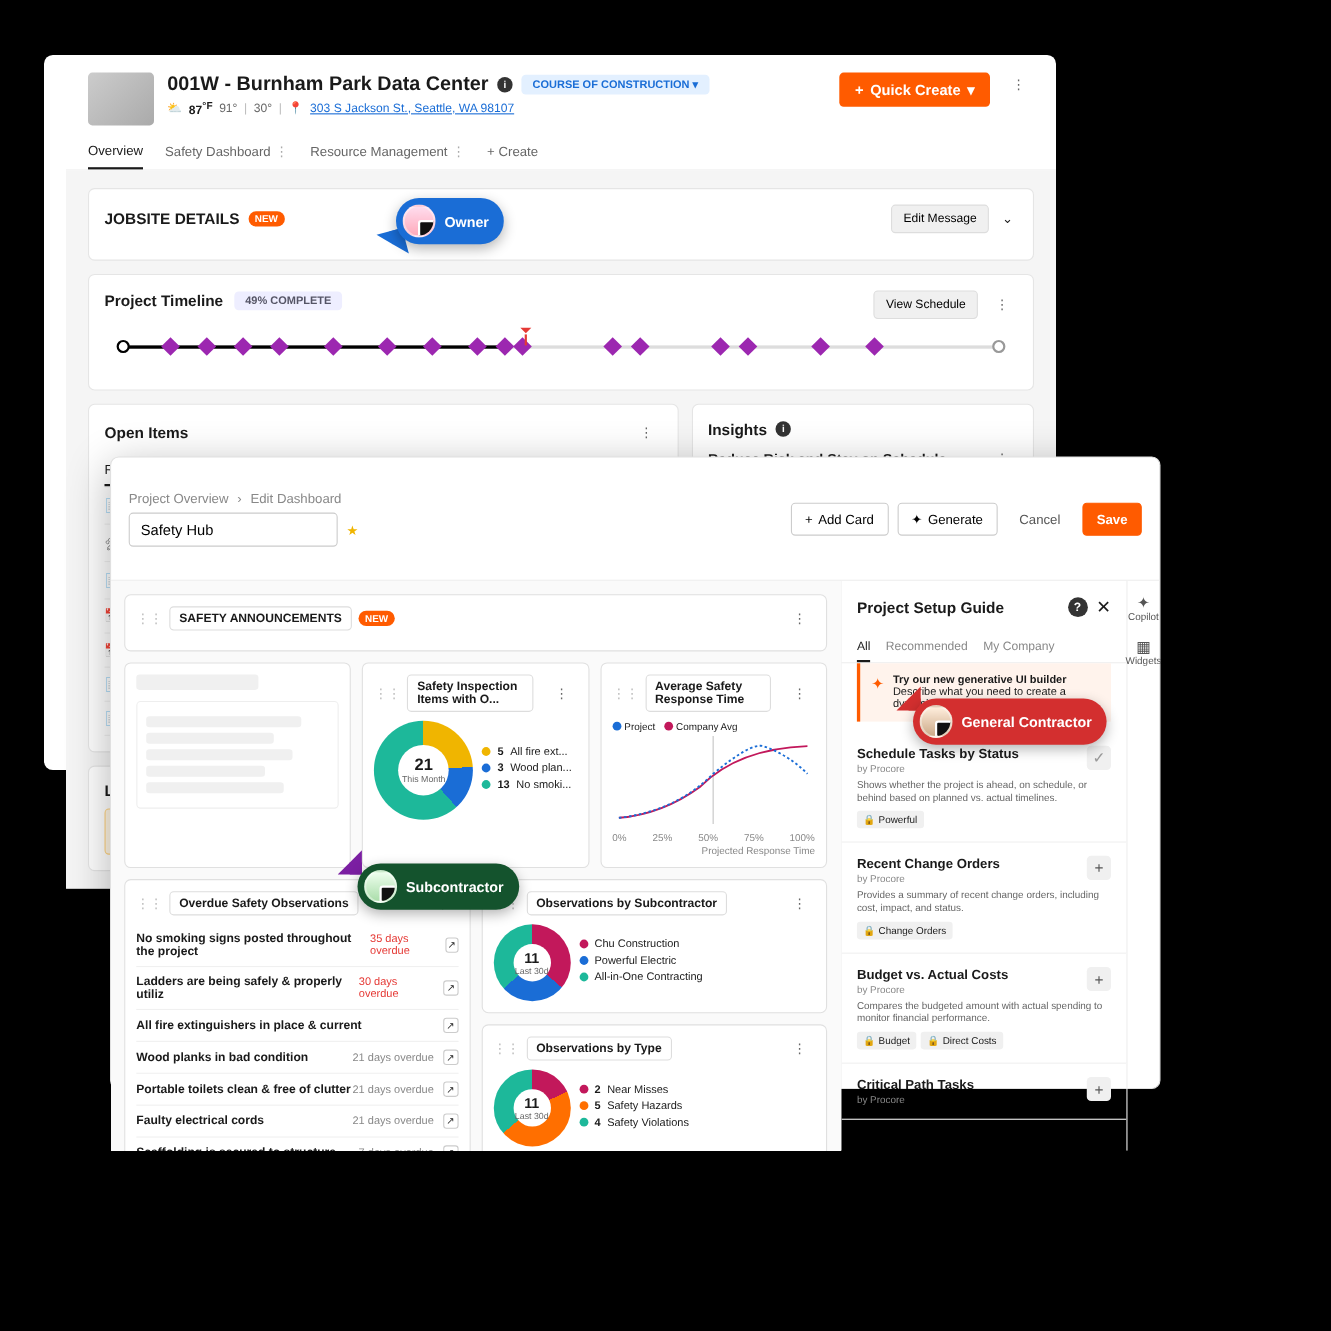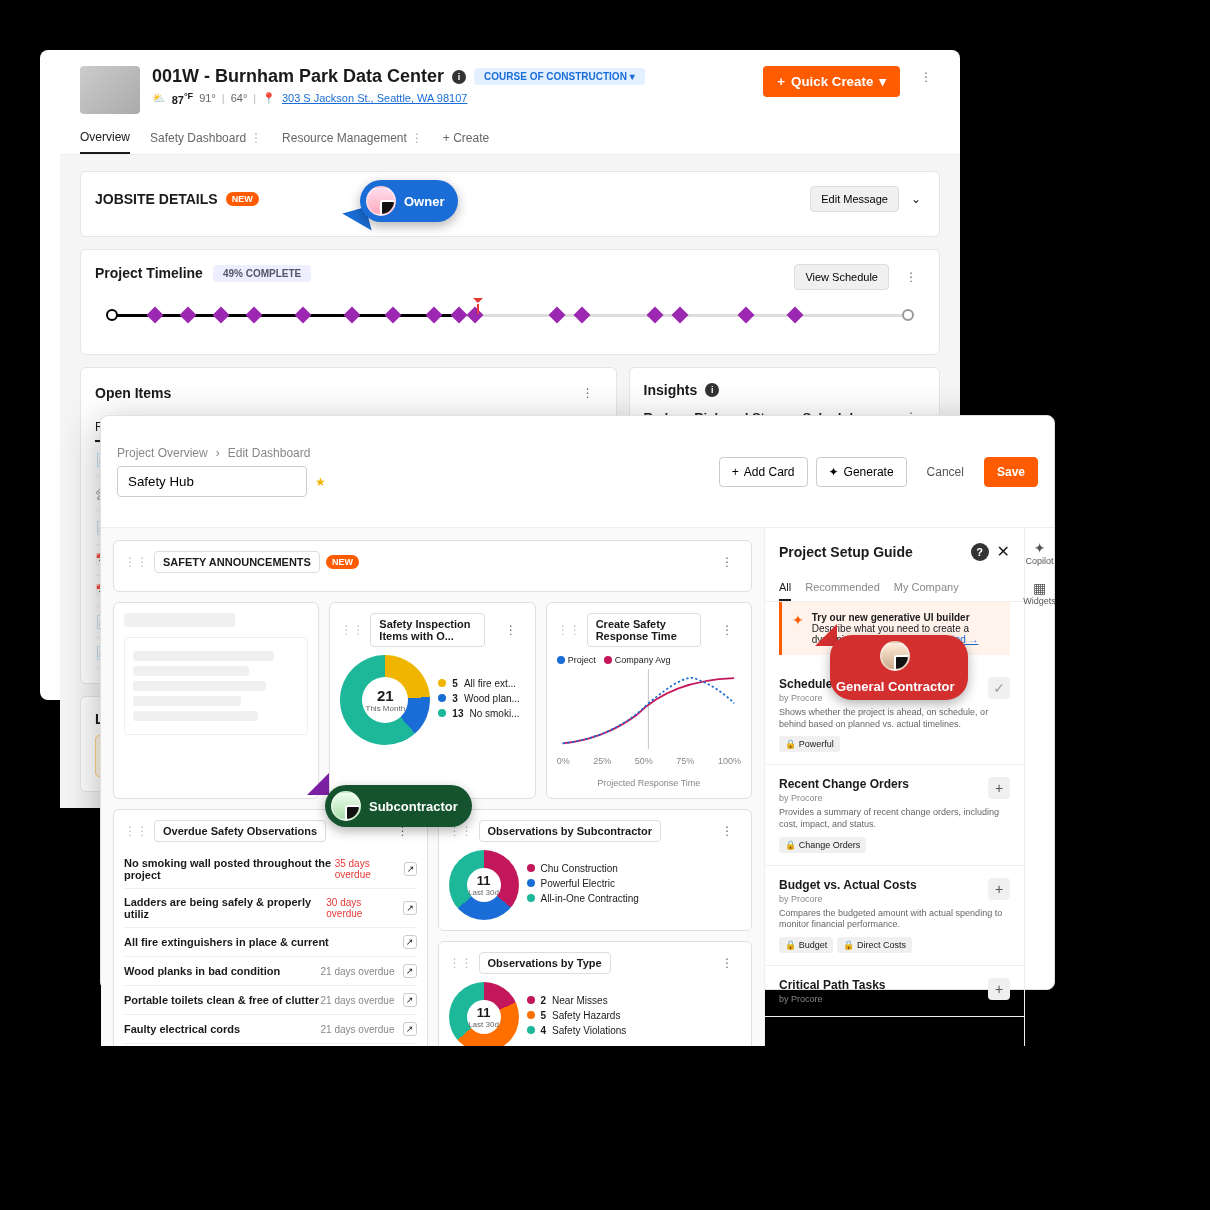--- a/index.html
+++ b/index.html
@@ -125,21 +125,21 @@
 .sb-tags { margin-top: 6px; display: flex; gap: 4px; }
 .sb-tag { background: #f0f0f0; border-radius: 3px; padding: 3px 6px; font-size: 9px; display: flex; align-items: center; gap: 3px; }
 .sb-add { position: absolute; top: 12px; right: 14px; width: 22px; height: 22px; background: #f0f0f0; border-radius: 4px; display: flex; align-items: center; justify-content: center; cursor: pointer; font-size: 14px; color: #555; }
 
 
 .persona { position: absolute; display: flex; align-items: center; gap: 8px; padding: 6px 14px 6px 6px; border-radius: 22px; color: #fff; font-weight: 600; font-size: 13px; box-shadow: 0 4px 12px rgba(0,0,0,0.3); z-index: 100; }
 .persona .av { width: 30px; height: 30px; border-radius: 50%; background: #fff; border: 2px solid rgba(255,255,255,0.4); overflow: hidden; position: relative; }
 .persona .av::after { content: ''; position: absolute; bottom: -2px; right: -2px; width: 12px; height: 12px; background: #111; border: 2px solid currentColor; border-radius: 3px; }
 .p-owner { background: #1a6dd6; left: 360px; top: 180px; }
 .p-sub { background: #14532d; left: 325px; top: 785px; }
-.p-gc { background: #d32f2f; left: 830px; top: 635px; flex-direction: column; }
+.p-gc { background: #d32f2f; left: 830px; top: 635px; }
 .arrow { position: absolute; width: 0; height: 0; z-index: 99; }
 .arrow-owner { left: 345px; top: 210px; border: 12px solid transparent; border-top-color: #1a6dd6; border-right-color: #1a6dd6; transform: rotate(-15deg); }
 .arrow-sub { left: 307px; top: 773px; border: 11px solid transparent; border-bottom-color: #7b1fa2; border-right-color: #7b1fa2; }
 .arrow-gc { left: 815px; top: 624px; border: 11px solid transparent; border-bottom-color: #d32f2f; border-right-color: #d32f2f; }
 
 .flex { display: flex; }
 .sp { justify-content: space-between; }
 .ac { align-items: center; }
 .g8 { gap: 8px; }
 .link { color: #1a6dd6; text-decoration: underline; cursor: pointer; }
@@ -155,21 +155,21 @@
       <div class="title-row">
         <span class="title">001W - Burnham Park Data Center</span>
         <span class="info-icon">i</span>
         <span class="badge badge-blue"><span>COURSE OF CONSTRUCTION</span> ▾</span>
       </div>
       <div class="meta-row">
         <span>⛅</span>
         <span class="temp"><span>87</span><sup>°F</sup></span>
         <span>91°</span>
         <span style="color:#bbb">|</span>
-        <span>64°</span>
+        <span>30°</span>
         <span style="color:#bbb">|</span>
         <span style="color:#1a6dd6">📍</span>
         <a class="addr">303 S Jackson St., Seattle, WA 98107</a>
       </div>
     </div>
     <button class="qc-btn">
         <span>+</span>
         <span>Quick Create</span>
         <span>▾</span>
       </button>
@@ -409,56 +409,56 @@
                   <b>13</b> 
                   <span>No smoki...</span>
                 </div>
               </div>
           </div>
         </div>
 
         <div class="widget">
           <div class="w-hdr">
               <span class="grip">⋮⋮</span>
-              <span class="w-title">Create Safety Response Time</span>
+              <span class="w-title">Average Safety Response Time</span>
               <span style="flex:1"></span>
               <span class="dots">⋮</span>
             </div>
           <div class="flex g8" style="font-size:9px;margin-bottom:4px" id="resp-leg">
               <span class="flex ac" style="gap:3px"><span class="dot" style="background:#1a6dd6"></span>Project</span>
               <span class="flex ac" style="gap:3px"><span class="dot" style="background:#c2185b"></span>Company Avg</span>
             </div>
           <svg class="chart-line" viewBox="0 0 160 70" preserveAspectRatio="none">
             <line x1="80" y1="0" x2="80" y2="70" stroke="#ccc" stroke-width="1"></line>
             <path d="M5,65 Q40,62 70,40 Q100,10 155,8" fill="none" stroke="#c2185b" stroke-width="1.5"></path>
             <path d="M5,65 Q50,60 80,30 Q110,5 120,8 Q140,15 155,30" fill="none" stroke="#1a6dd6" stroke-width="1.5" stroke-dasharray="2 2"></path>
           </svg>
           <div class="chart-x" id="resp-x">
               <span>0%</span>
               <span>25%</span>
               <span>50%</span>
               <span>75%</span>
               <span>100%</span>
             </div>
-          <div style="text-align:center;font-size:9px;color:#888;margin-top:12px">Projected Response Time</div>
+          <div style="text-align:right;font-size:9px;color:#888;margin-top:2px">Projected Response Time</div>
         </div>
       </div>
 
       <div class="grid2">
 
         <div class="widget">
           <div class="w-hdr">
               <span class="grip">⋮⋮</span>
               <span class="w-title">Overdue Safety Observations</span>
               <span style="flex:1"></span>
               <span class="dots">⋮</span>
             </div>
           <div id="ov-rows">
               <div class="obs-row">
-                <span style="font-weight:600">No smoking wall posted throughout the project</span>
+                <span style="font-weight:600">No smoking signs posted throughout the project</span>
     <span class="flex ac">
                   <span class="obs-due red">35 days overdue</span>
     <span class="open-ic">↗</span>
                 </span>
               </div>
               <div class="obs-row">
                 <span style="font-weight:600">Ladders are being safely &amp; properly utiliz</span>
     <span class="flex ac">
                   <span class="obs-due red">30 days overdue</span>
     <span class="open-ic">↗</span>

